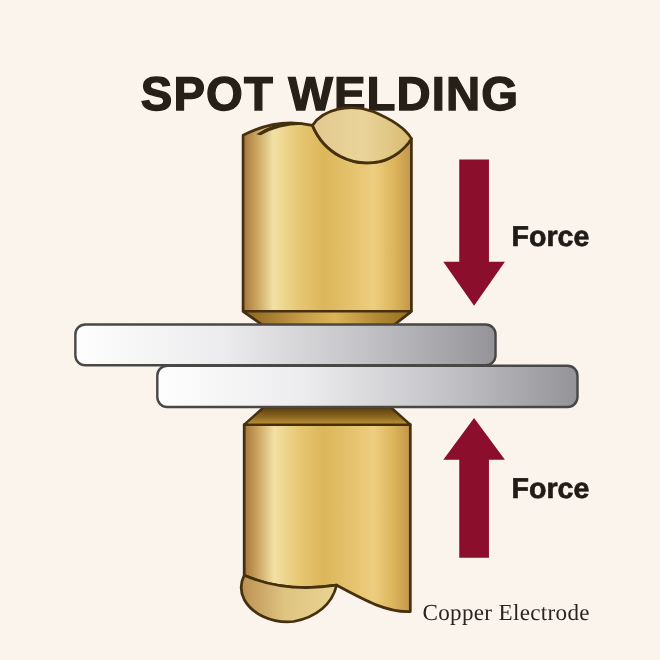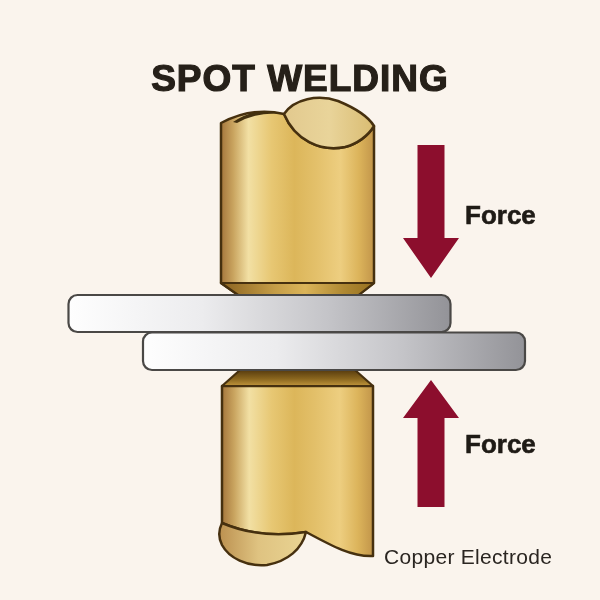--- a/index.html
+++ b/index.html
@@ -3,32 +3,33 @@
 <meta charset="utf-8">
 <style>
   html,body{margin:0;padding:0;}
   .canvas{
     position:relative;width:600px;height:600px;background:#FAF4ED;
     overflow:hidden;font-family:"Liberation Sans",sans-serif;
   }
   .diagram-svg{position:absolute;left:0;top:0;}
   .title{
     position:absolute;left:0;top:33px;width:600px;text-align:center;
-    font-size:37px;font-weight:bold;letter-spacing:1px;color:#262019;
+    font-size:43px;font-weight:bold;letter-spacing:1px;color:#262019;
     -webkit-text-stroke:1.2px #262019;
   }
   .force-label{
     position:absolute;font-size:26px;font-weight:bold;color:#1F1B16;
     -webkit-text-stroke:0.6px #1F1B16;
   }
   .force-top{left:465px;top:200px;}
   .force-bottom{left:465px;top:429px;}
   .caption{
     position:absolute;left:384px;top:545px;font-size:21px;color:#2A2521;
     letter-spacing:0.3px;
+    font-family:Liberation Serif, serif;
   }
 </style>
 </head>
 <body>
 
 <div class="canvas">
 
   <h1 class="title">SPOT WELDING</h1>
 
   <svg class="diagram-svg" width="600" height="600" viewBox="0 0 600 600">

